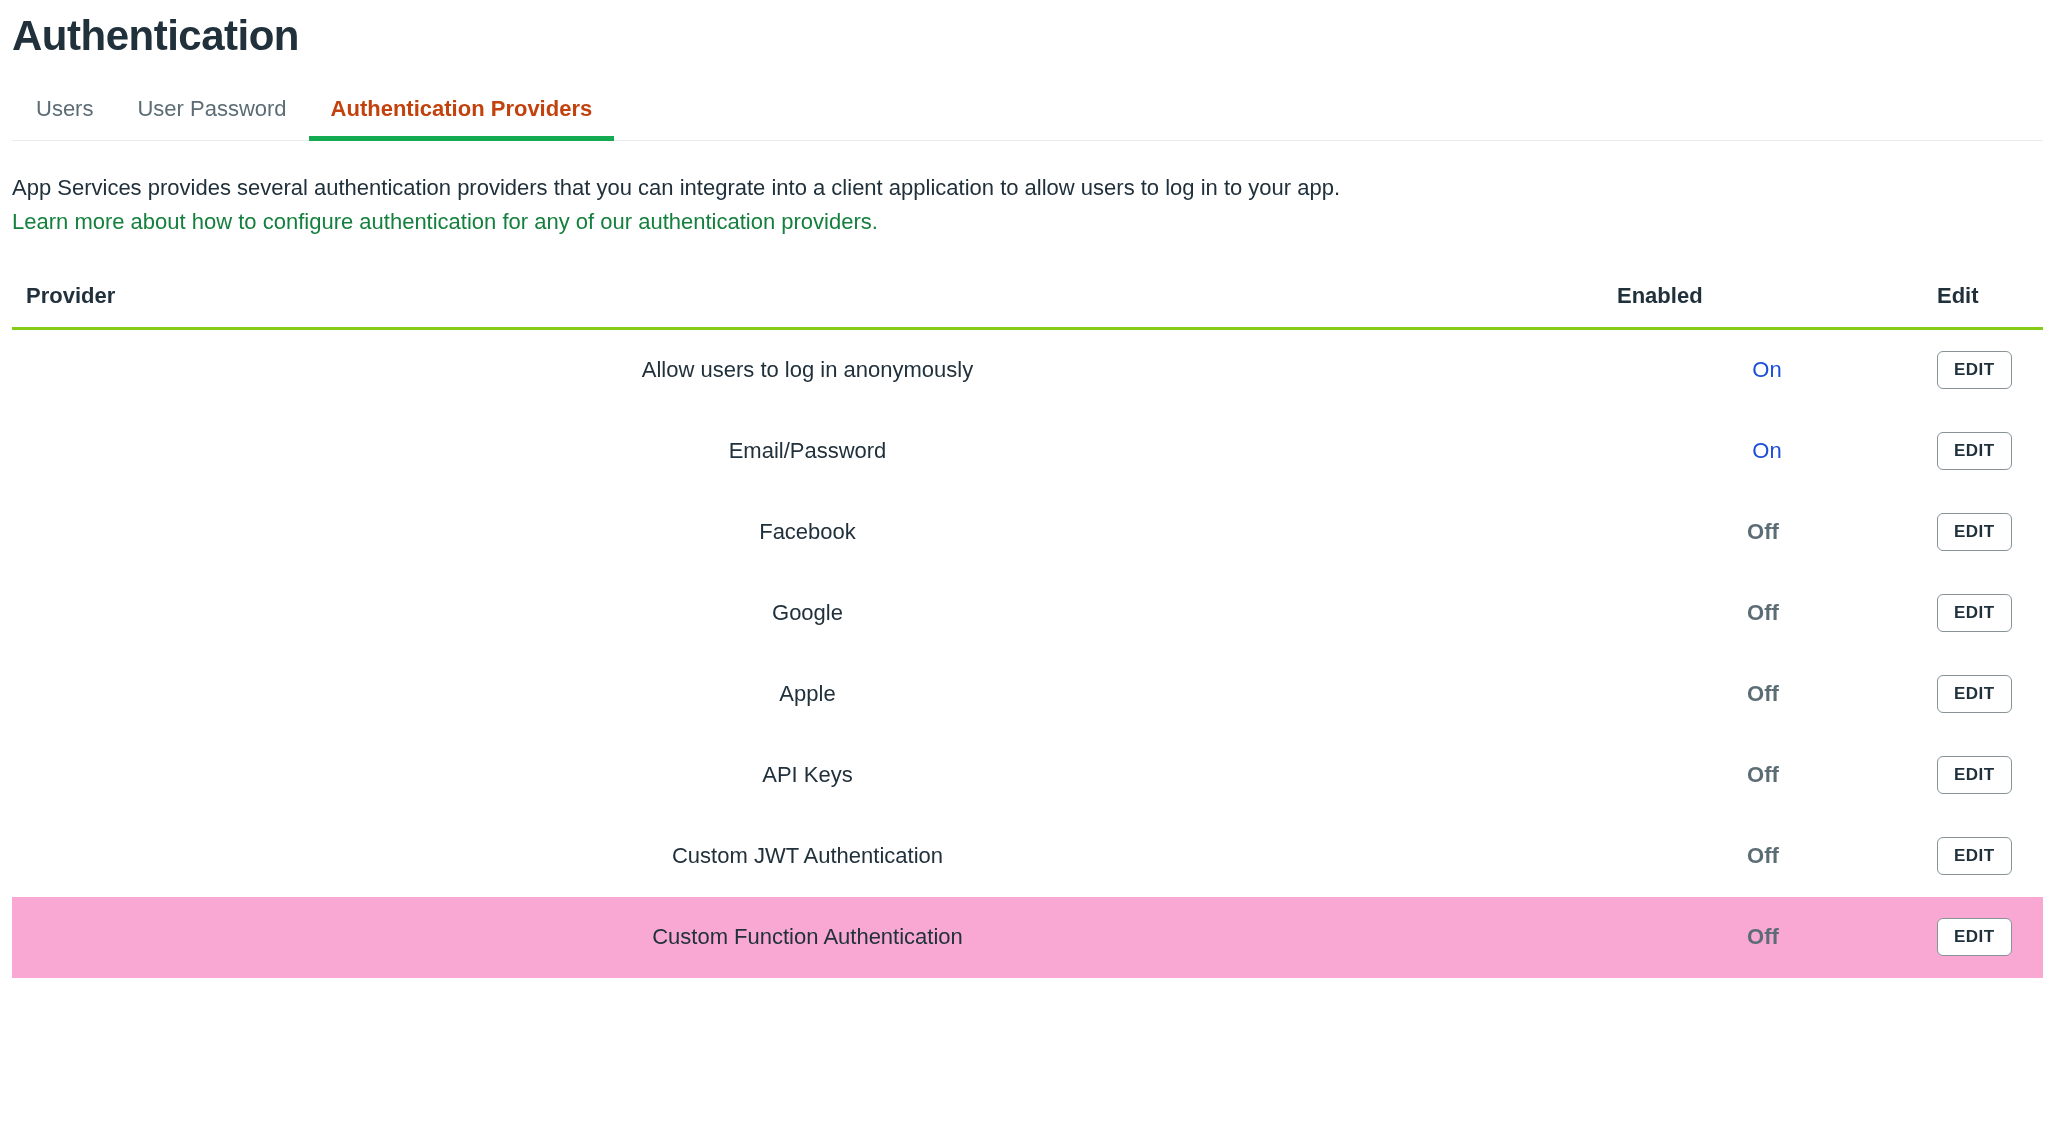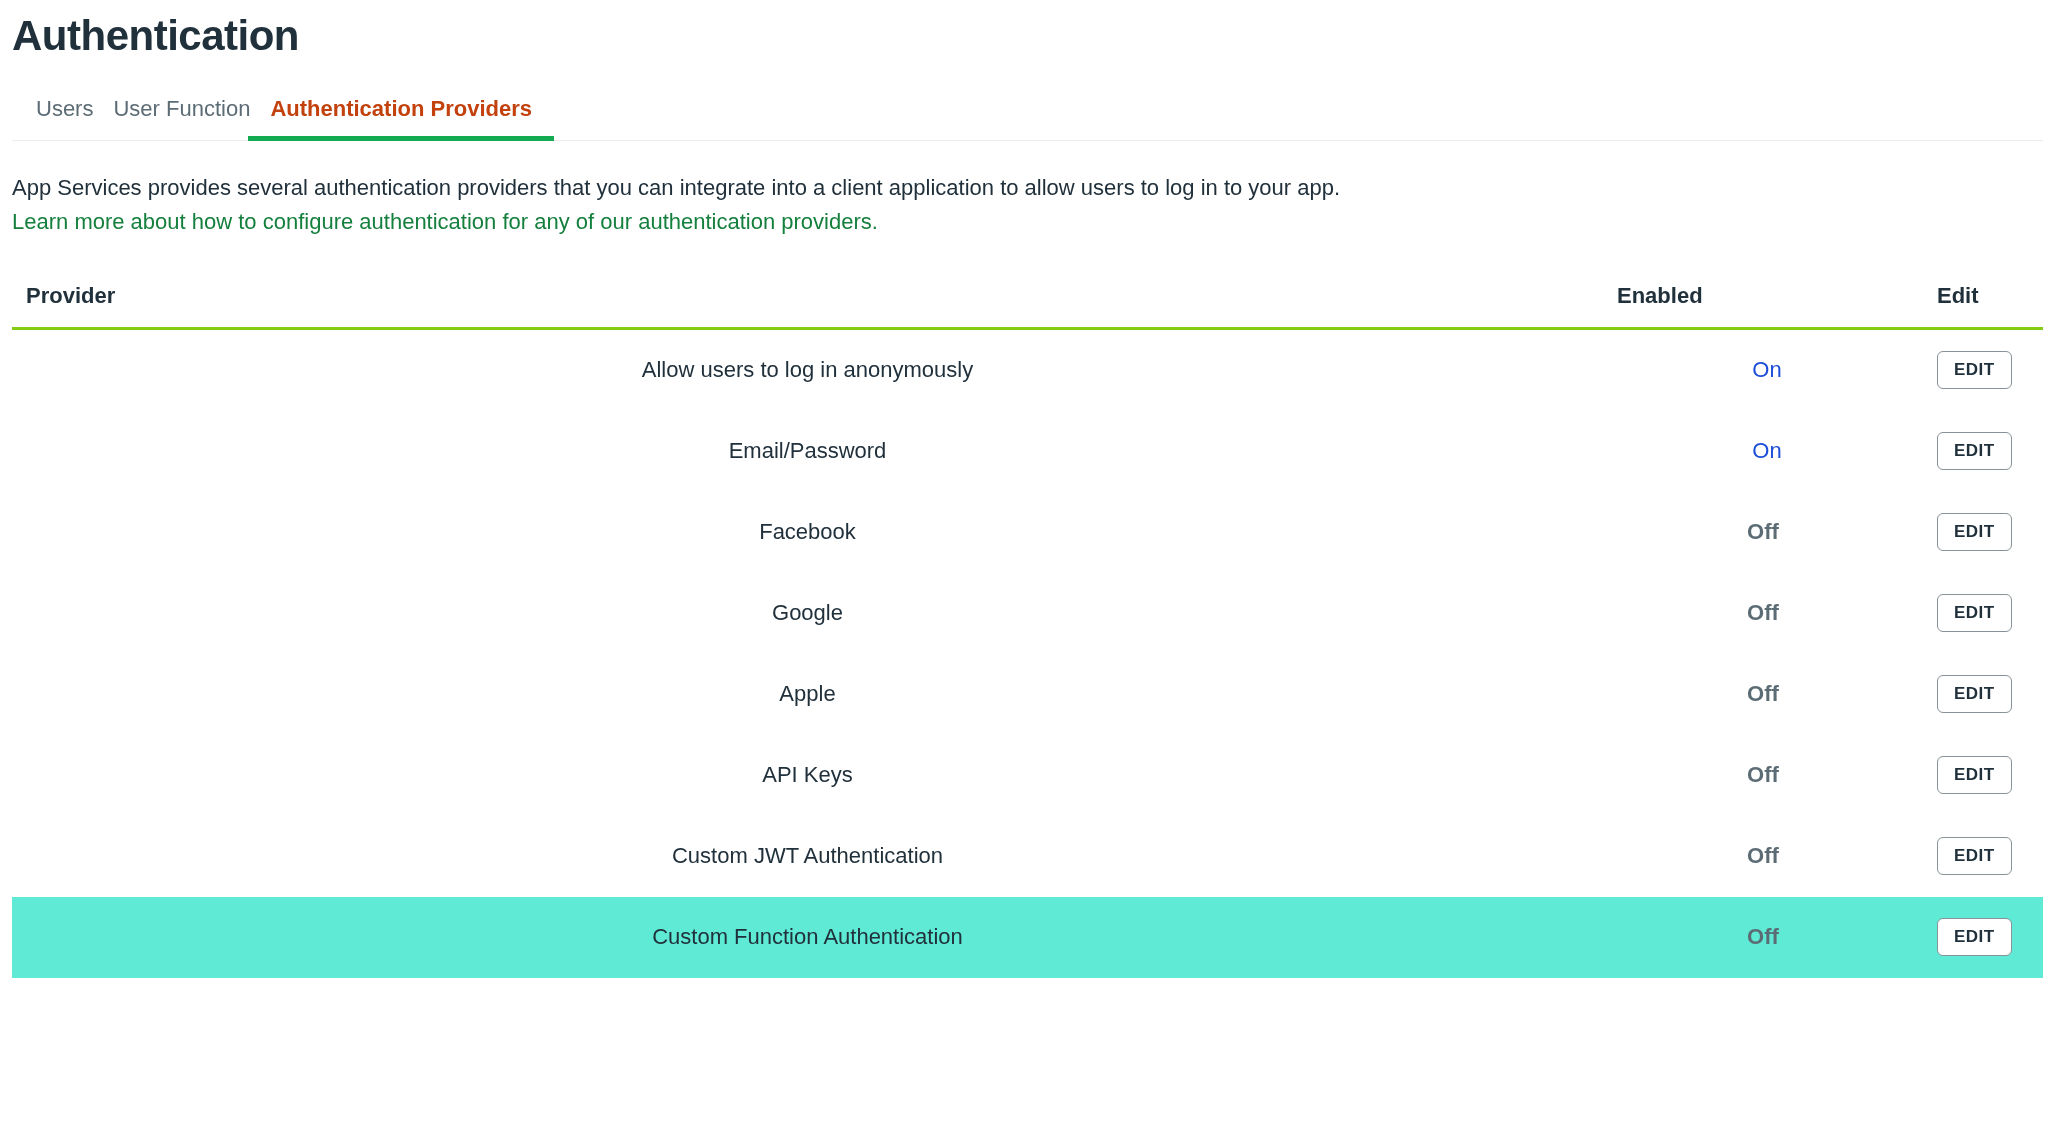--- a/index.html
+++ b/index.html
@@ -15,21 +15,21 @@
     }
     .page-title {
       font-size: 42px;
       font-weight: 600;
       color: #21313c;
       margin-bottom: 36px;
       letter-spacing: -0.5px;
     }
     .tabs {
       display: flex;
-      gap: 20px;
+      gap: 44px;
       border-bottom: 1px solid #e8edeb;
       margin-bottom: 30px;
       padding-left: 24px;
     }
     .tab {
       font-size: 22px;
       font-weight: 500;
       color: #5c6c75;
       padding-bottom: 18px;
       cursor: pointer;
@@ -83,21 +83,21 @@
     .td {
       font-size: 22px;
       color: #21313c;
       padding: 21px 14px;
       text-align: center;
     }
     .table-row {
       border-bottom: 1px solid transparent;
     }
     .table-row.highlight {
-      background: #5eead4;
+      background: #f9a8d4;
     }
     .status-on {
       color: #1d4ed8;
       font-weight: 500;
       margin-left: 8px;
     }
     .status-off {
       color: #5c6c75;
       font-weight: 700;
     }
@@ -117,21 +117,21 @@
       text-align: left;
     }
   </style>
 </head>
 <body>
 
 <h1 class="page-title">Authentication</h1>
 
 <div class="tabs">
   <div class="tab">Users</div>
-  <div class="tab">User Function</div>
+  <div class="tab">User Password</div>
   <div class="tab active">Authentication Providers</div>
 </div>
 
 <div class="description">
   <span>App Services provides several authentication providers that you can integrate into a client application to allow users to log in to your app.</span><br>
   <a>Learn more about how to configure authentication for any of our authentication providers.</a>
 </div>
 
 <table class="table">
   <thead>

